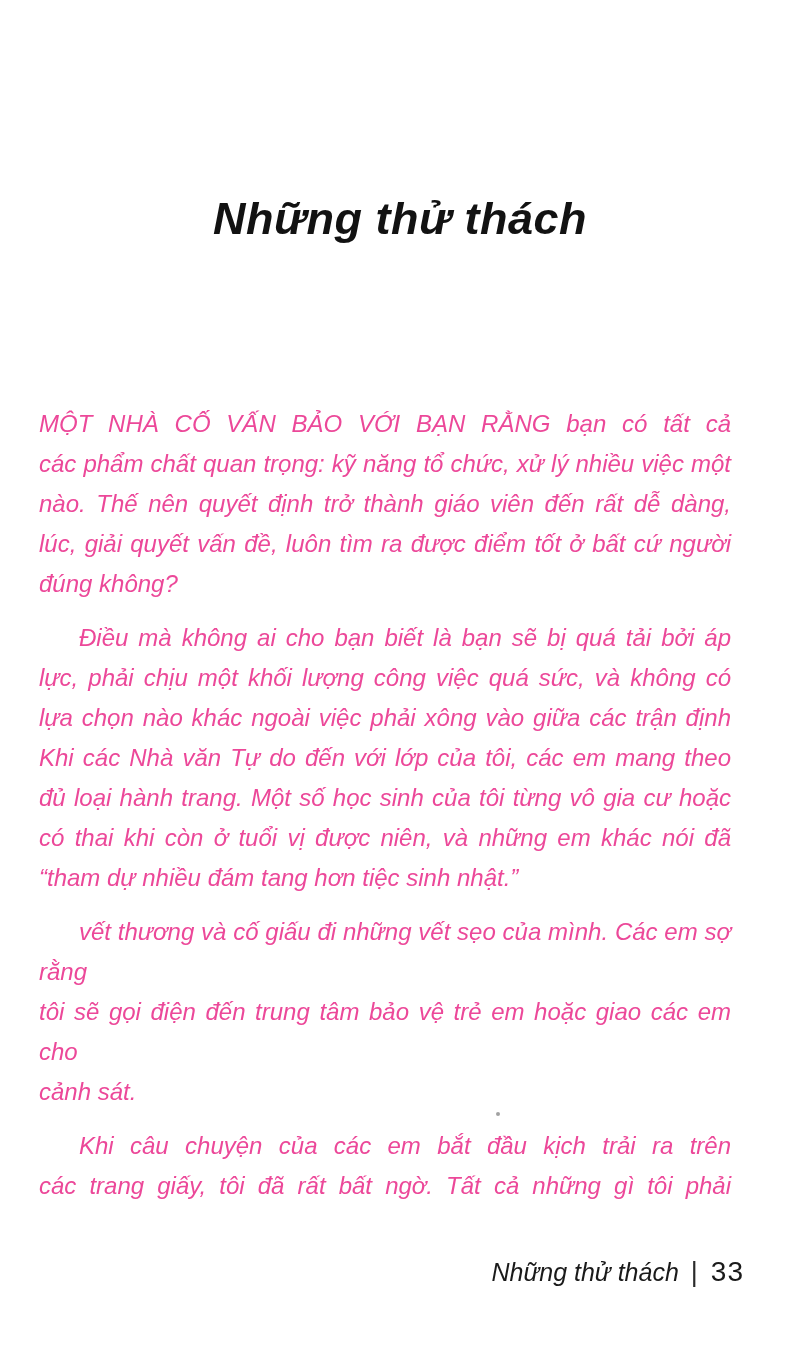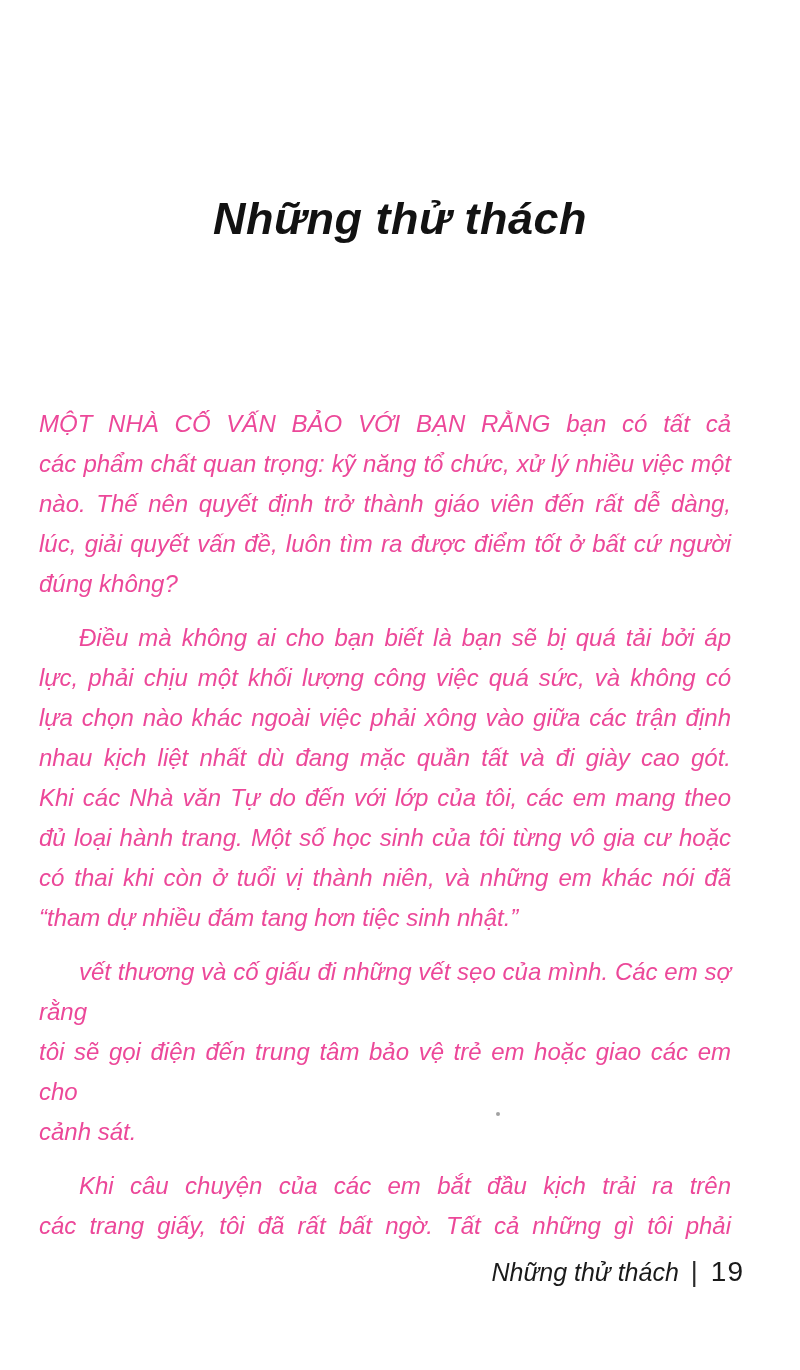--- a/index.html
+++ b/index.html
@@ -101,38 +101,37 @@
         <div class="line">MỘT NHÀ CỐ VẤN BẢO VỚI BẠN RẰNG bạn có tất cả</div>
         <div class="line">các phẩm chất quan trọng: kỹ năng tổ chức, xử lý nhiều việc một</div>
         <div class="line">nào. Thế nên quyết định trở thành giáo viên đến rất dễ dàng,</div>
         <div class="line">lúc, giải quyết vấn đề, luôn tìm ra được điểm tốt ở bất cứ người</div>
         <div class="line last">đúng không?</div>
       </div>
       <div class="para indent">
         <div class="line">Điều mà không ai cho bạn biết là bạn sẽ bị quá tải bởi áp</div>
         <div class="line">lực, phải chịu một khối lượng công việc quá sức, và không có</div>
         <div class="line">lựa chọn nào khác ngoài việc phải xông vào giữa các trận định</div>
-        <div class="line">nhau kịch liệt nhất dù đang mặc quần tất và đi giày cao gót.</div>
         <div class="line">Khi các Nhà văn Tự do đến với lớp của tôi, các em mang theo</div>
         <div class="line">đủ loại hành trang. Một số học sinh của tôi từng vô gia cư hoặc</div>
-        <div class="line">có thai khi còn ở tuổi vị thành niên, và những em khác nói đã</div>
+        <div class="line">có thai khi còn ở tuổi vị được niên, và những em khác nói đã</div>
         <div class="line last">“tham dự nhiều đám tang hơn tiệc sinh nhật.”</div>
       </div>
       <div class="para indent">
         <div class="line">vết thương và cố giấu đi những vết sẹo của mình. Các em sợ rằng</div>
         <div class="line">tôi sẽ gọi điện đến trung tâm bảo vệ trẻ em hoặc giao các em cho</div>
         <div class="line last">cảnh sát.</div>
       </div>
       <div class="para indent">
         <div class="line">Khi câu chuyện của các em bắt đầu kịch trải ra trên</div>
         <div class="line">các trang giấy, tôi đã rất bất ngờ. Tất cả những gì tôi phải</div>
       </div>
     </div>
 
   <div class="artifact-dot"></div>
 
   <div class="footer">
     <span class="running-title">Những thử thách</span>
     <span class="footer-separator">|</span>
-    <span class="page-number">19</span>
+    <span class="page-number">33</span>
   </div>
 
 </div>
 
 </body></html>

